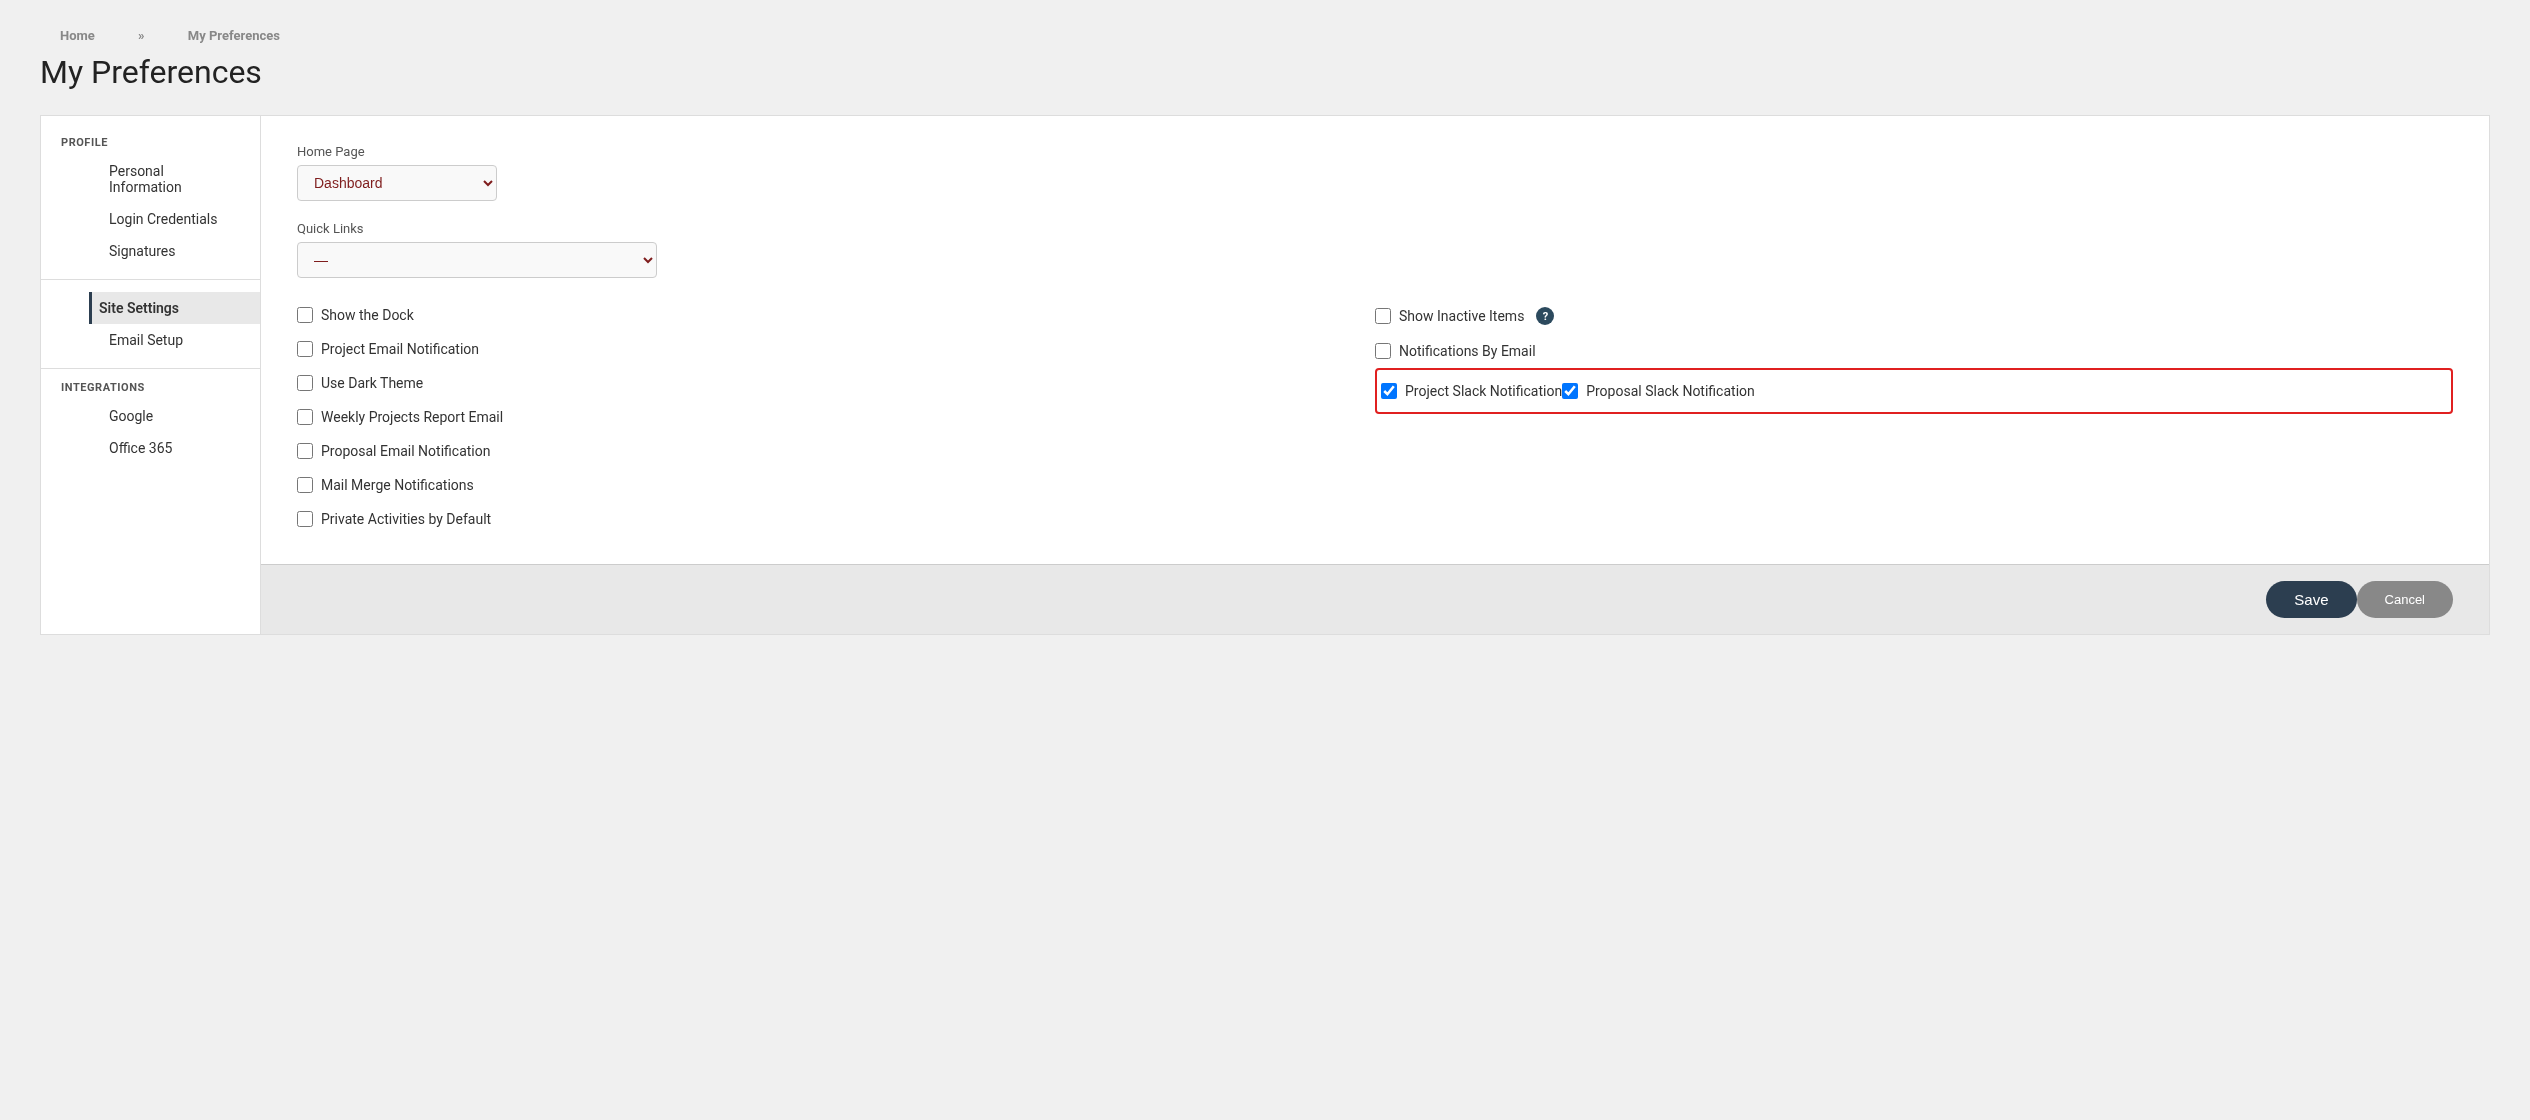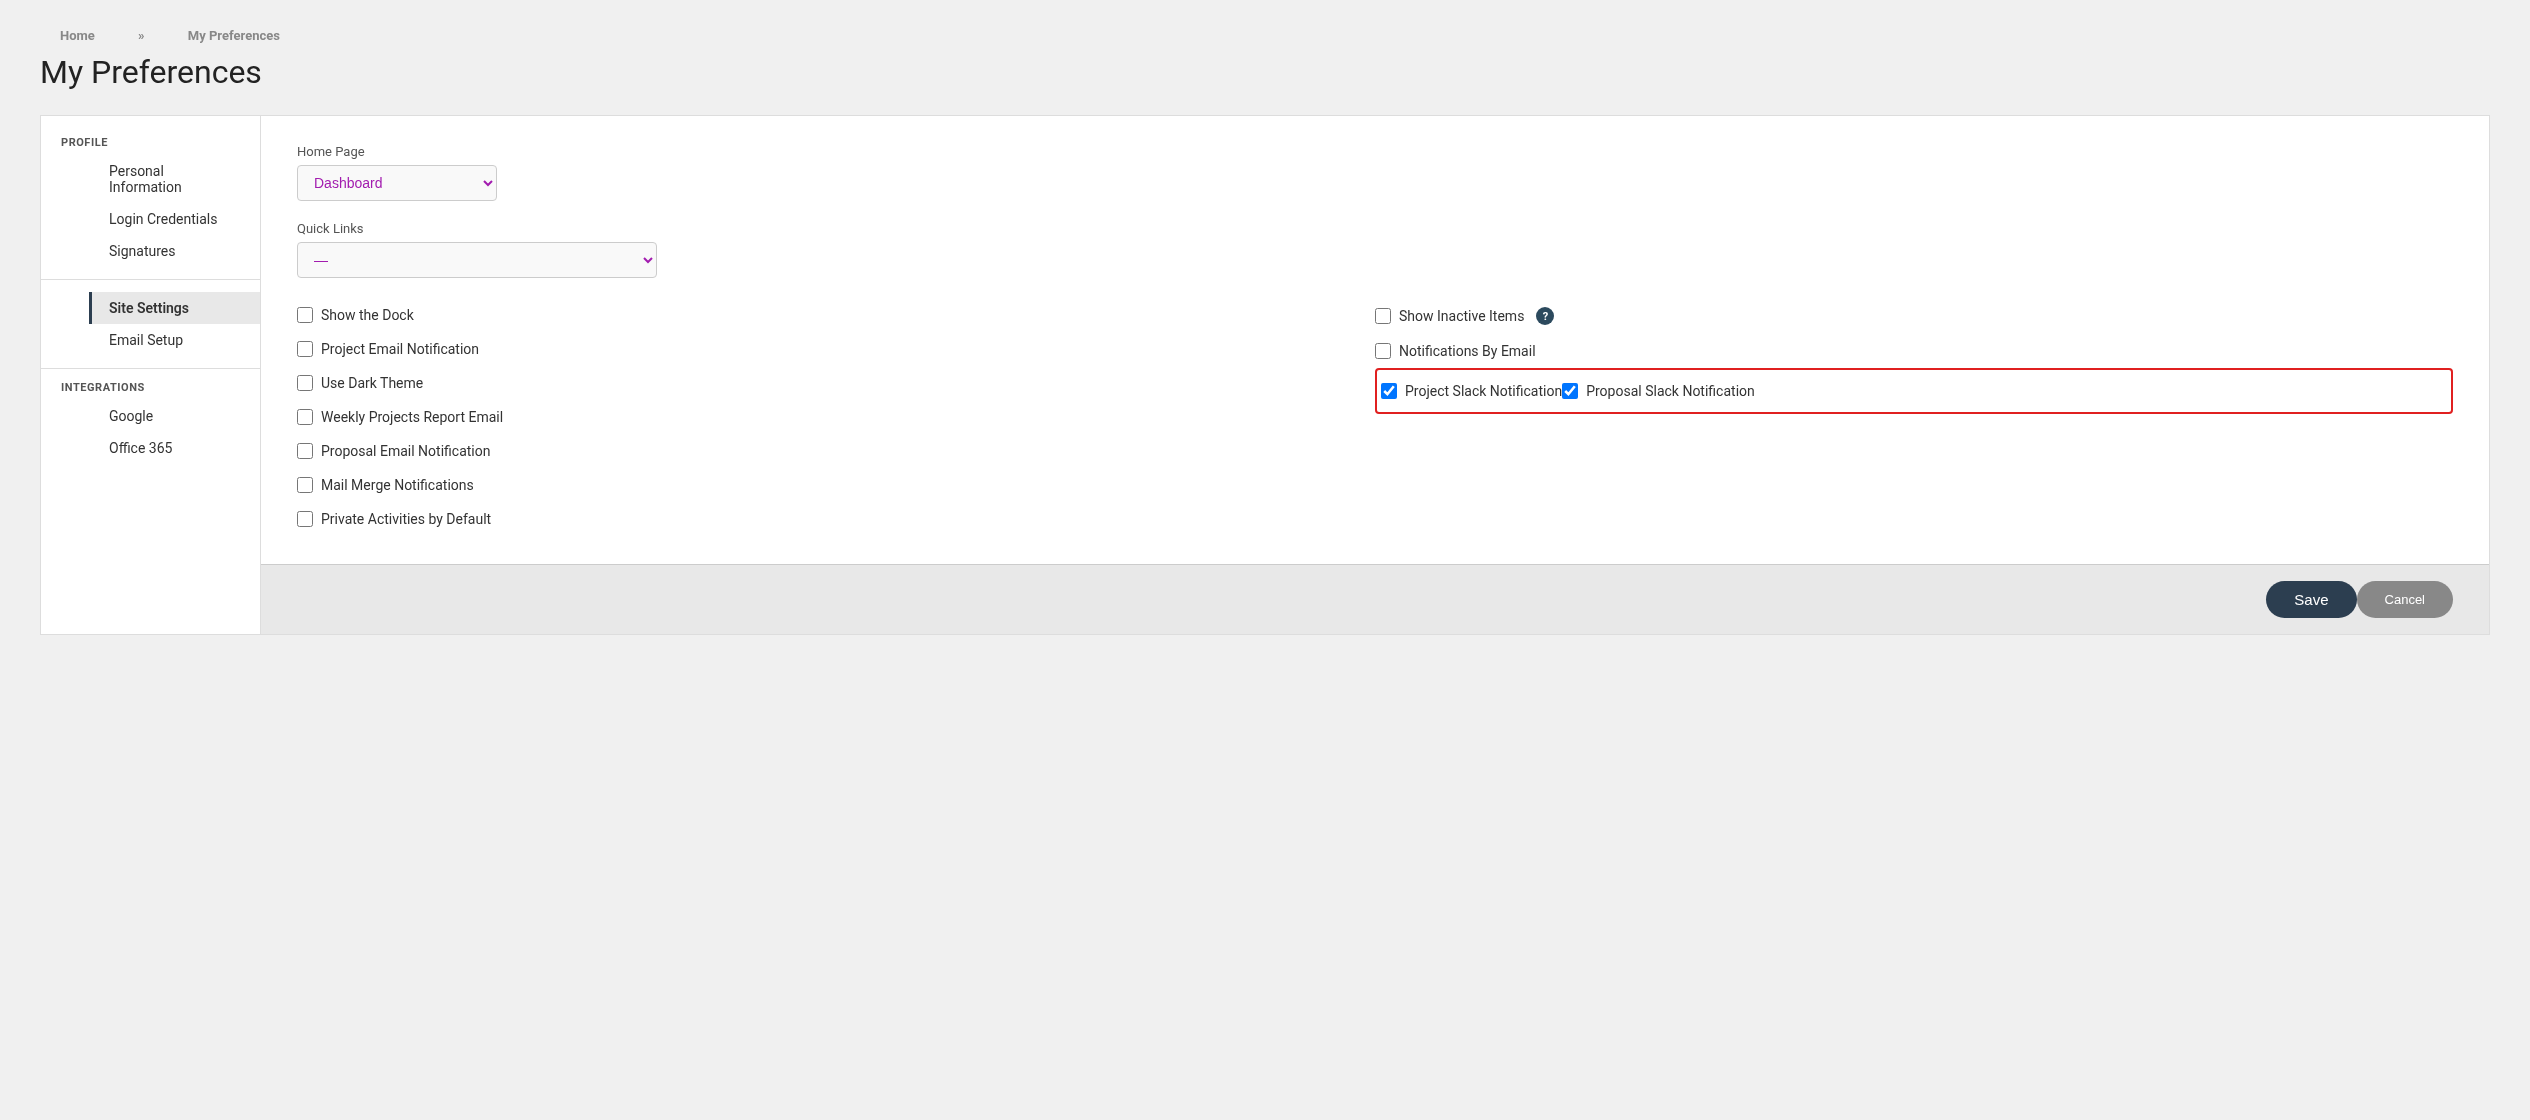--- a/index.html
+++ b/index.html
@@ -55,42 +55,42 @@
       font-size: 14px;
       color: #333;
       cursor: pointer;
       display: block;
       margin-left: 48px;
     }
     .sidebar-item.active {
       background: #e8e8e8;
       font-weight: 600;
       border-left: 3px solid #2c3e50;
-      padding-left: 17px;
+      padding-left: 7px;
     }
     .sidebar-divider {
       border: none;
       border-top: 1px solid #ddd;
       margin: 12px 0;
     }
     .field-group {
       margin-bottom: 20px;
     }
     .field-label {
       font-size: 13px;
       color: #555;
       margin-bottom: 6px;
     }
     select.field-select {
       padding: 8px 12px;
       font-size: 14px;
       border: 1px solid #ccc;
       border-radius: 4px;
       background: #f9f9f9;
-      color: #a21caf;
+      color: #7f1d1d;
       cursor: pointer;
       appearance: auto;
     }
     select.homepage-select {
       width: 200px;
     }
     select.quicklinks-select {
       width: 360px;
     }
     .checkboxes-grid {

